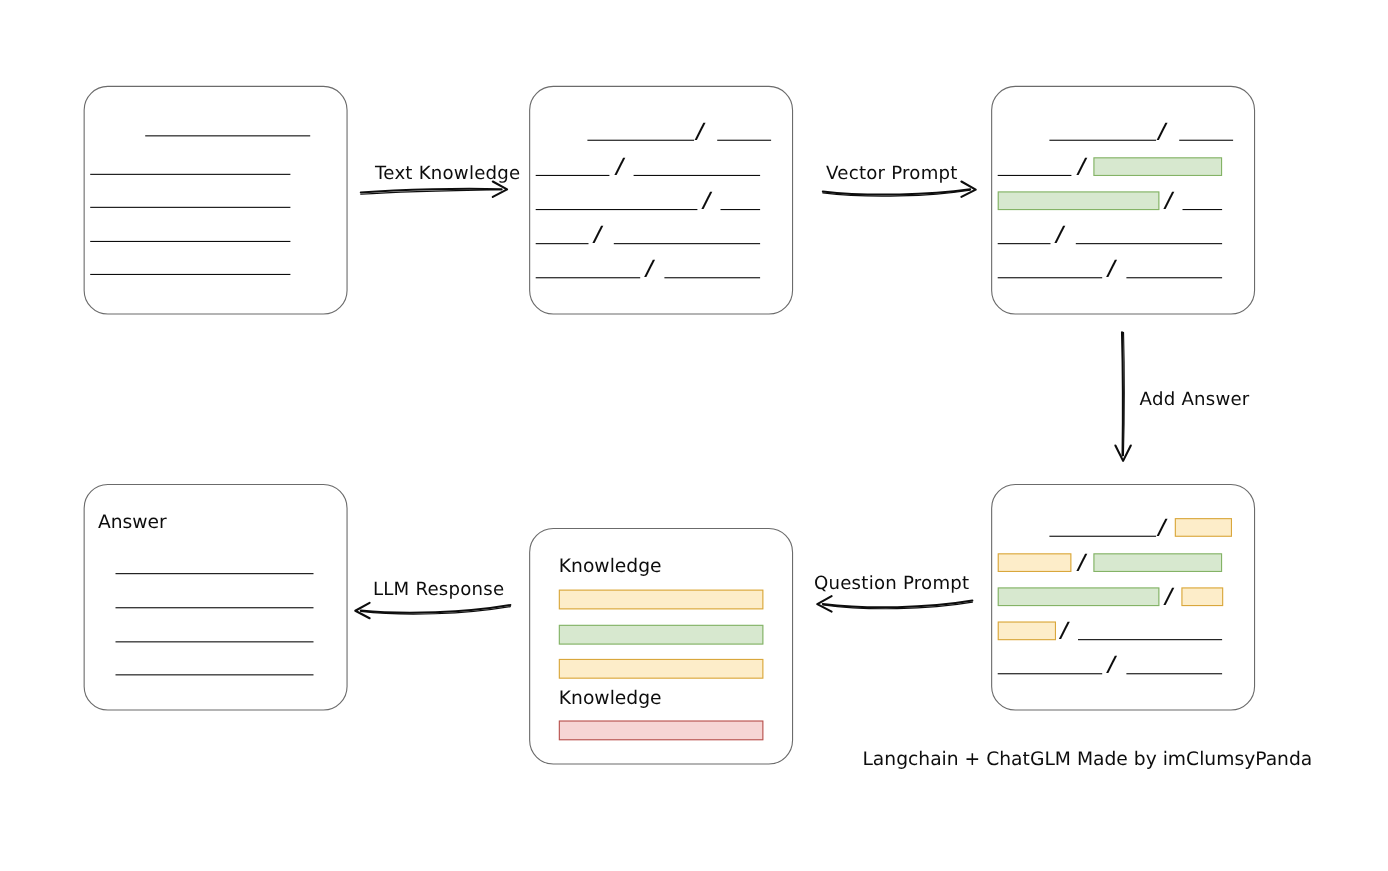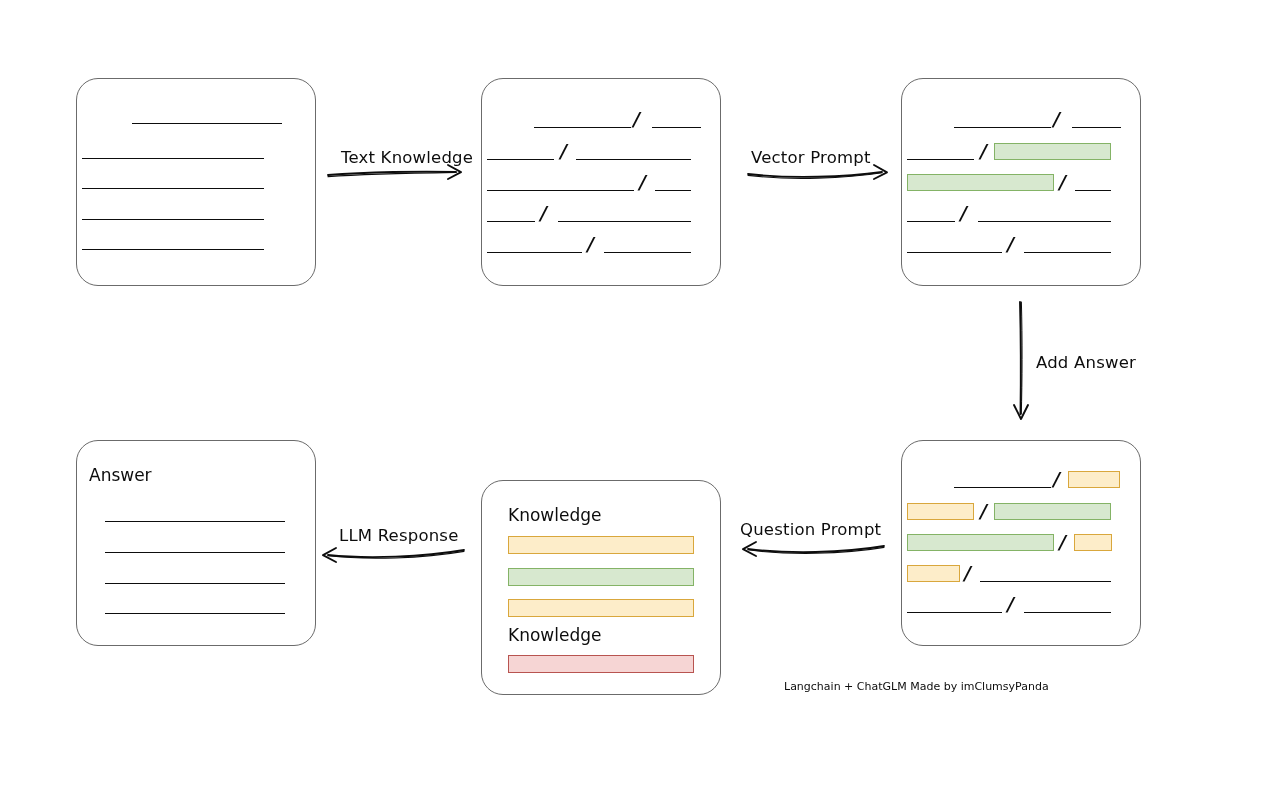--- a/index.html
+++ b/index.html
@@ -78,21 +78,21 @@
   .box-title {
     position: absolute;
     font-family: "DejaVu Sans", sans-serif;
     font-size: 17px;
     color: #0d0d0d;
     white-space: nowrap;
   }
   .footer {
     position: absolute;
     font-family: "DejaVu Sans", sans-serif;
-    font-size: 11px;
+    font-size: 17px;
     color: #0d0d0d;
     white-space: nowrap;
   }
 
   
   .arrow { position: absolute; }
   .arrow svg { display: block; overflow: visible; }
 </style>
 </head>
 <body>

